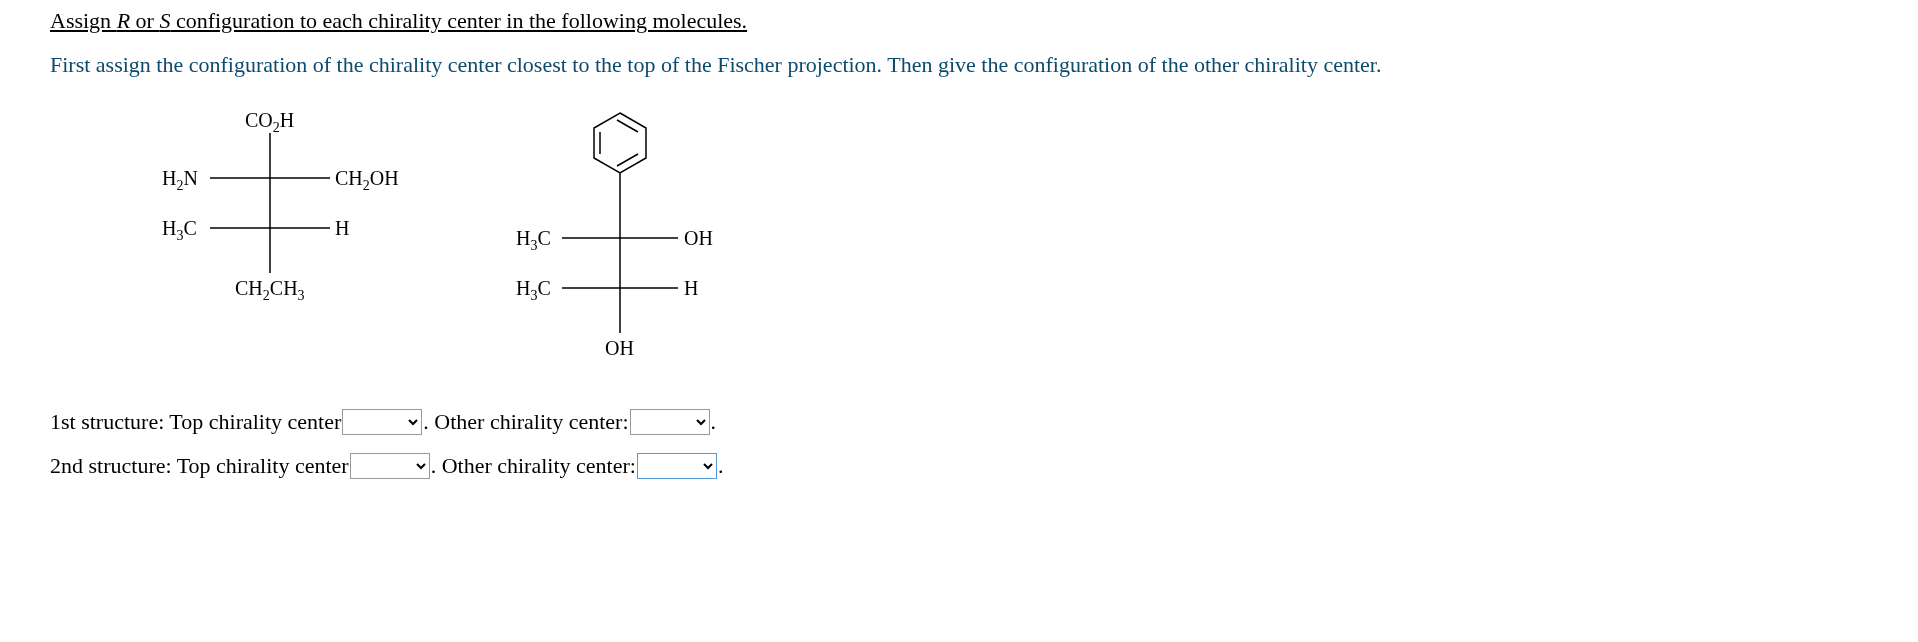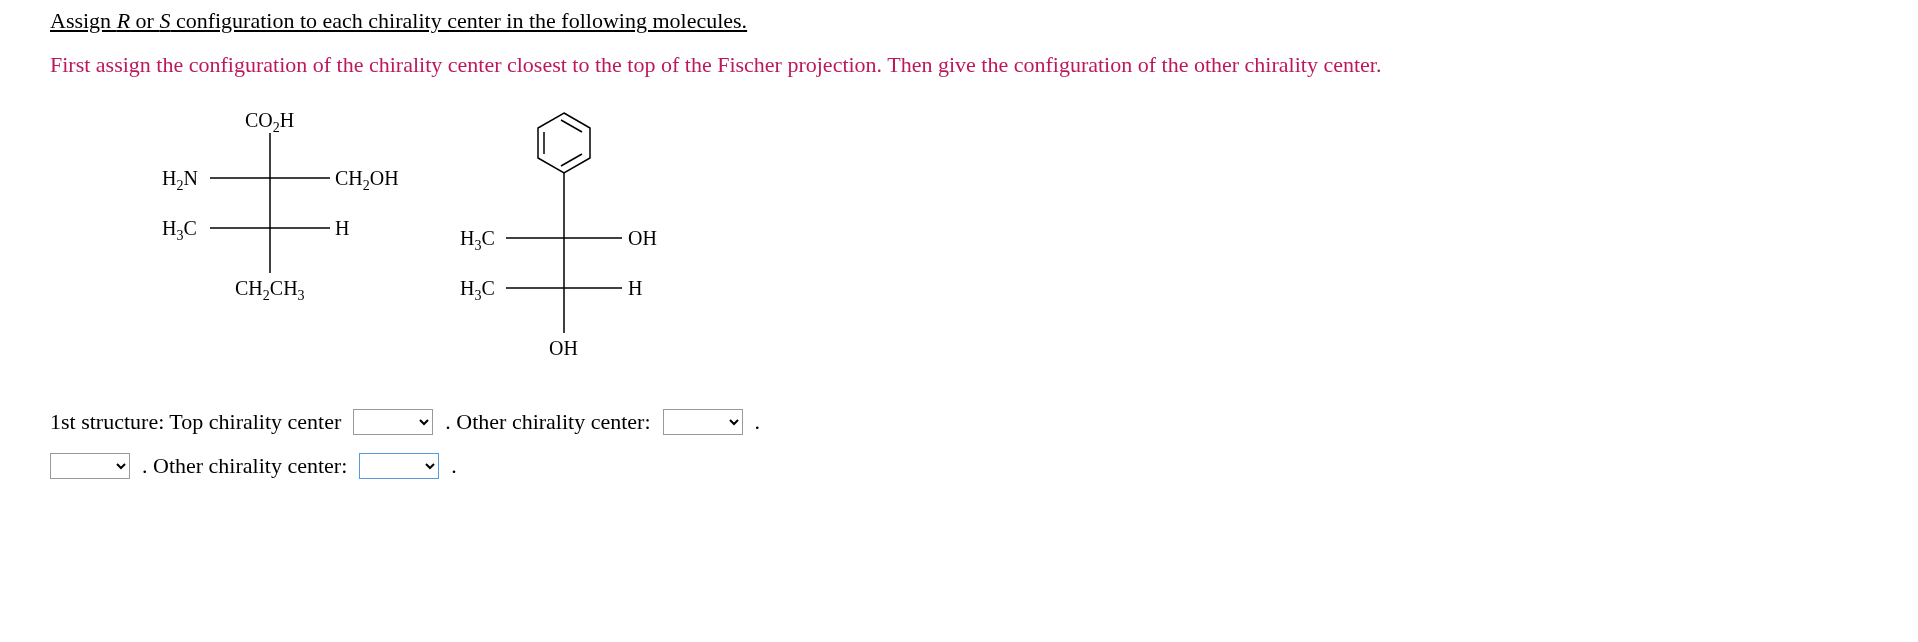--- a/index.html
+++ b/index.html
@@ -7,39 +7,39 @@
       font-size: 22px;
       margin: 0;
       padding: 8px 50px;
       color: #000;
     }
     .question-text {
       margin-bottom: 18px;
       text-decoration: underline;
     }
     .instruction-text {
-      color: #be185d;
+      color: #0c4a6e;
       margin-bottom: 25px;
     }
     .structures-container {
       display: flex;
-      gap: 44px;
+      gap: 100px;
       margin-left: 90px;
       margin-bottom: 30px;
       align-items: flex-start;
       text-align: center;
     }
     .structure {
       position: relative;
     }
     .answer-row {
       margin-bottom: 18px;
       display: flex;
       align-items: center;
-      gap: 12px;
+      gap: 1px;
     }
     .dropdown {
       width: 80px;
       height: 26px;
       border: 1px solid #999;
       background: #fff;
       font-size: 13px;
       padding: 0 2px;
     }
     .dropdown.highlighted {
@@ -126,17 +126,18 @@
 
 <div class="answer-row">
   <span>1st structure: Top chirality center</span>
   <select class="dropdown"><option></option></select>
   <span>. Other chirality center: </span>
   <select class="dropdown"><option></option></select>
   <span>.</span>
 </div>
 
 <div class="answer-row">
+  <span>2nd structure: Top chirality center</span>
   <select class="dropdown"><option></option></select>
   <span>. Other chirality center: </span>
   <select class="dropdown highlighted"><option></option></select>
   <span>.</span>
 </div>
 
 </body></html>

